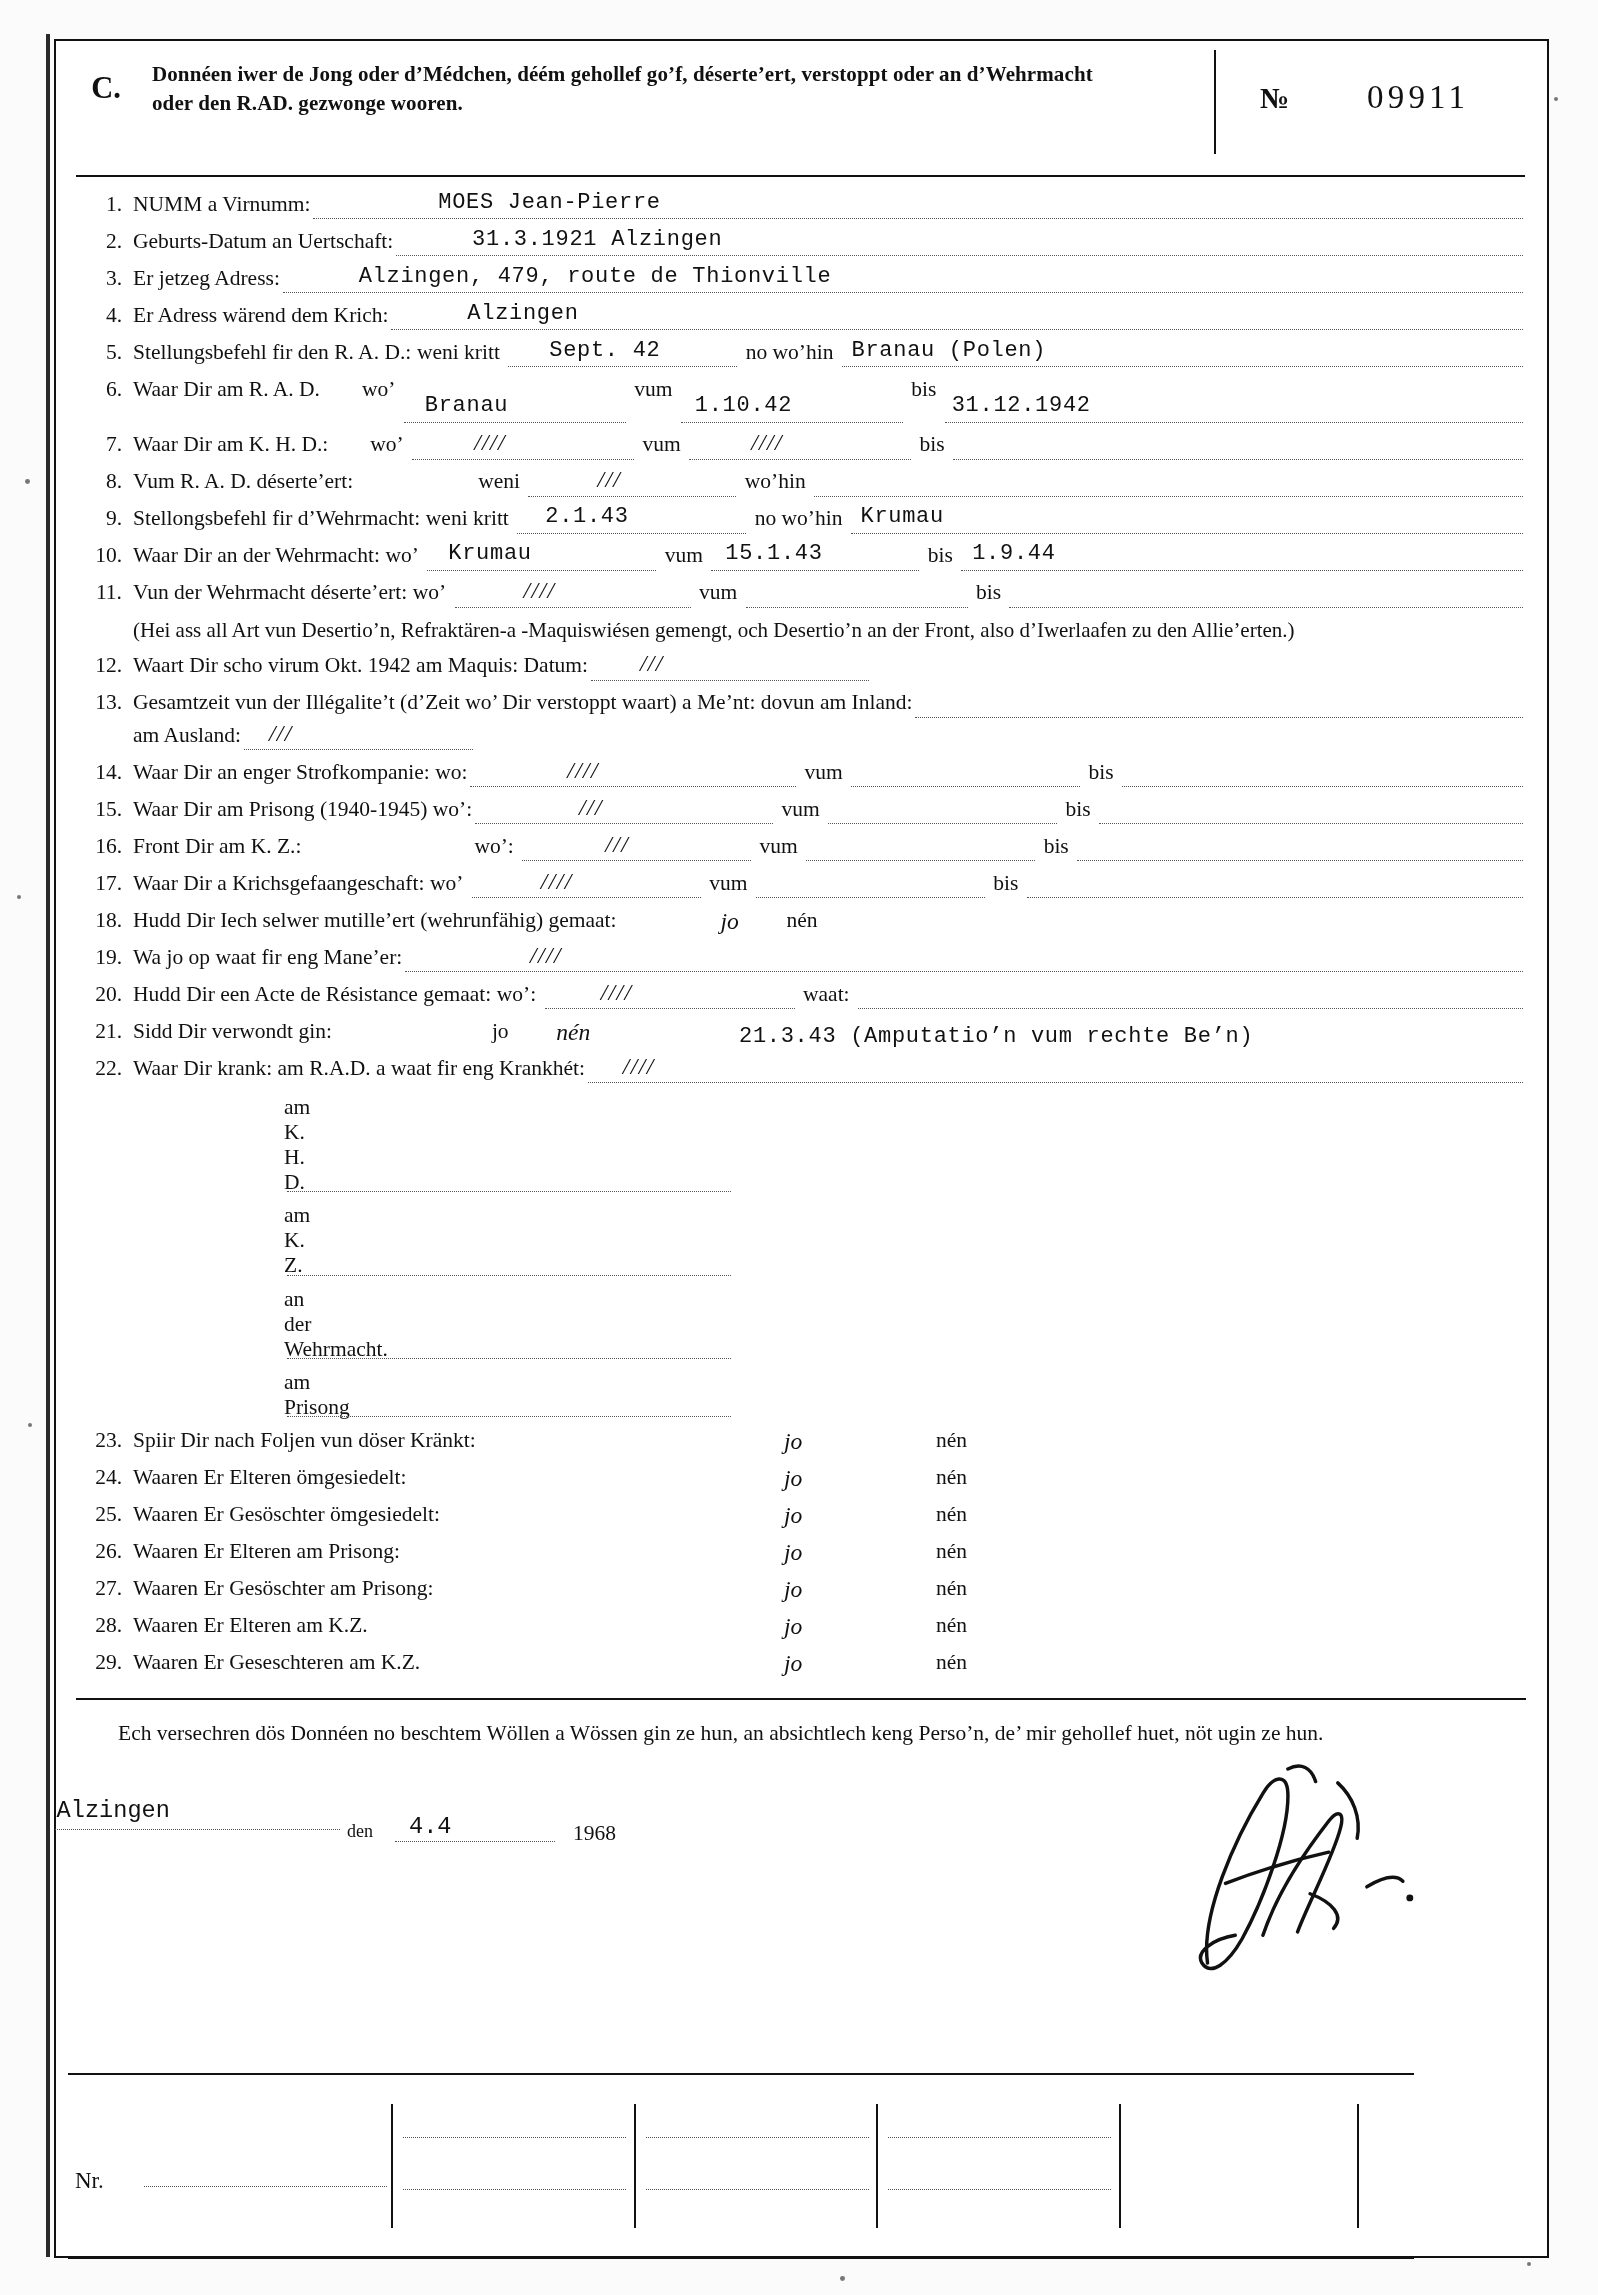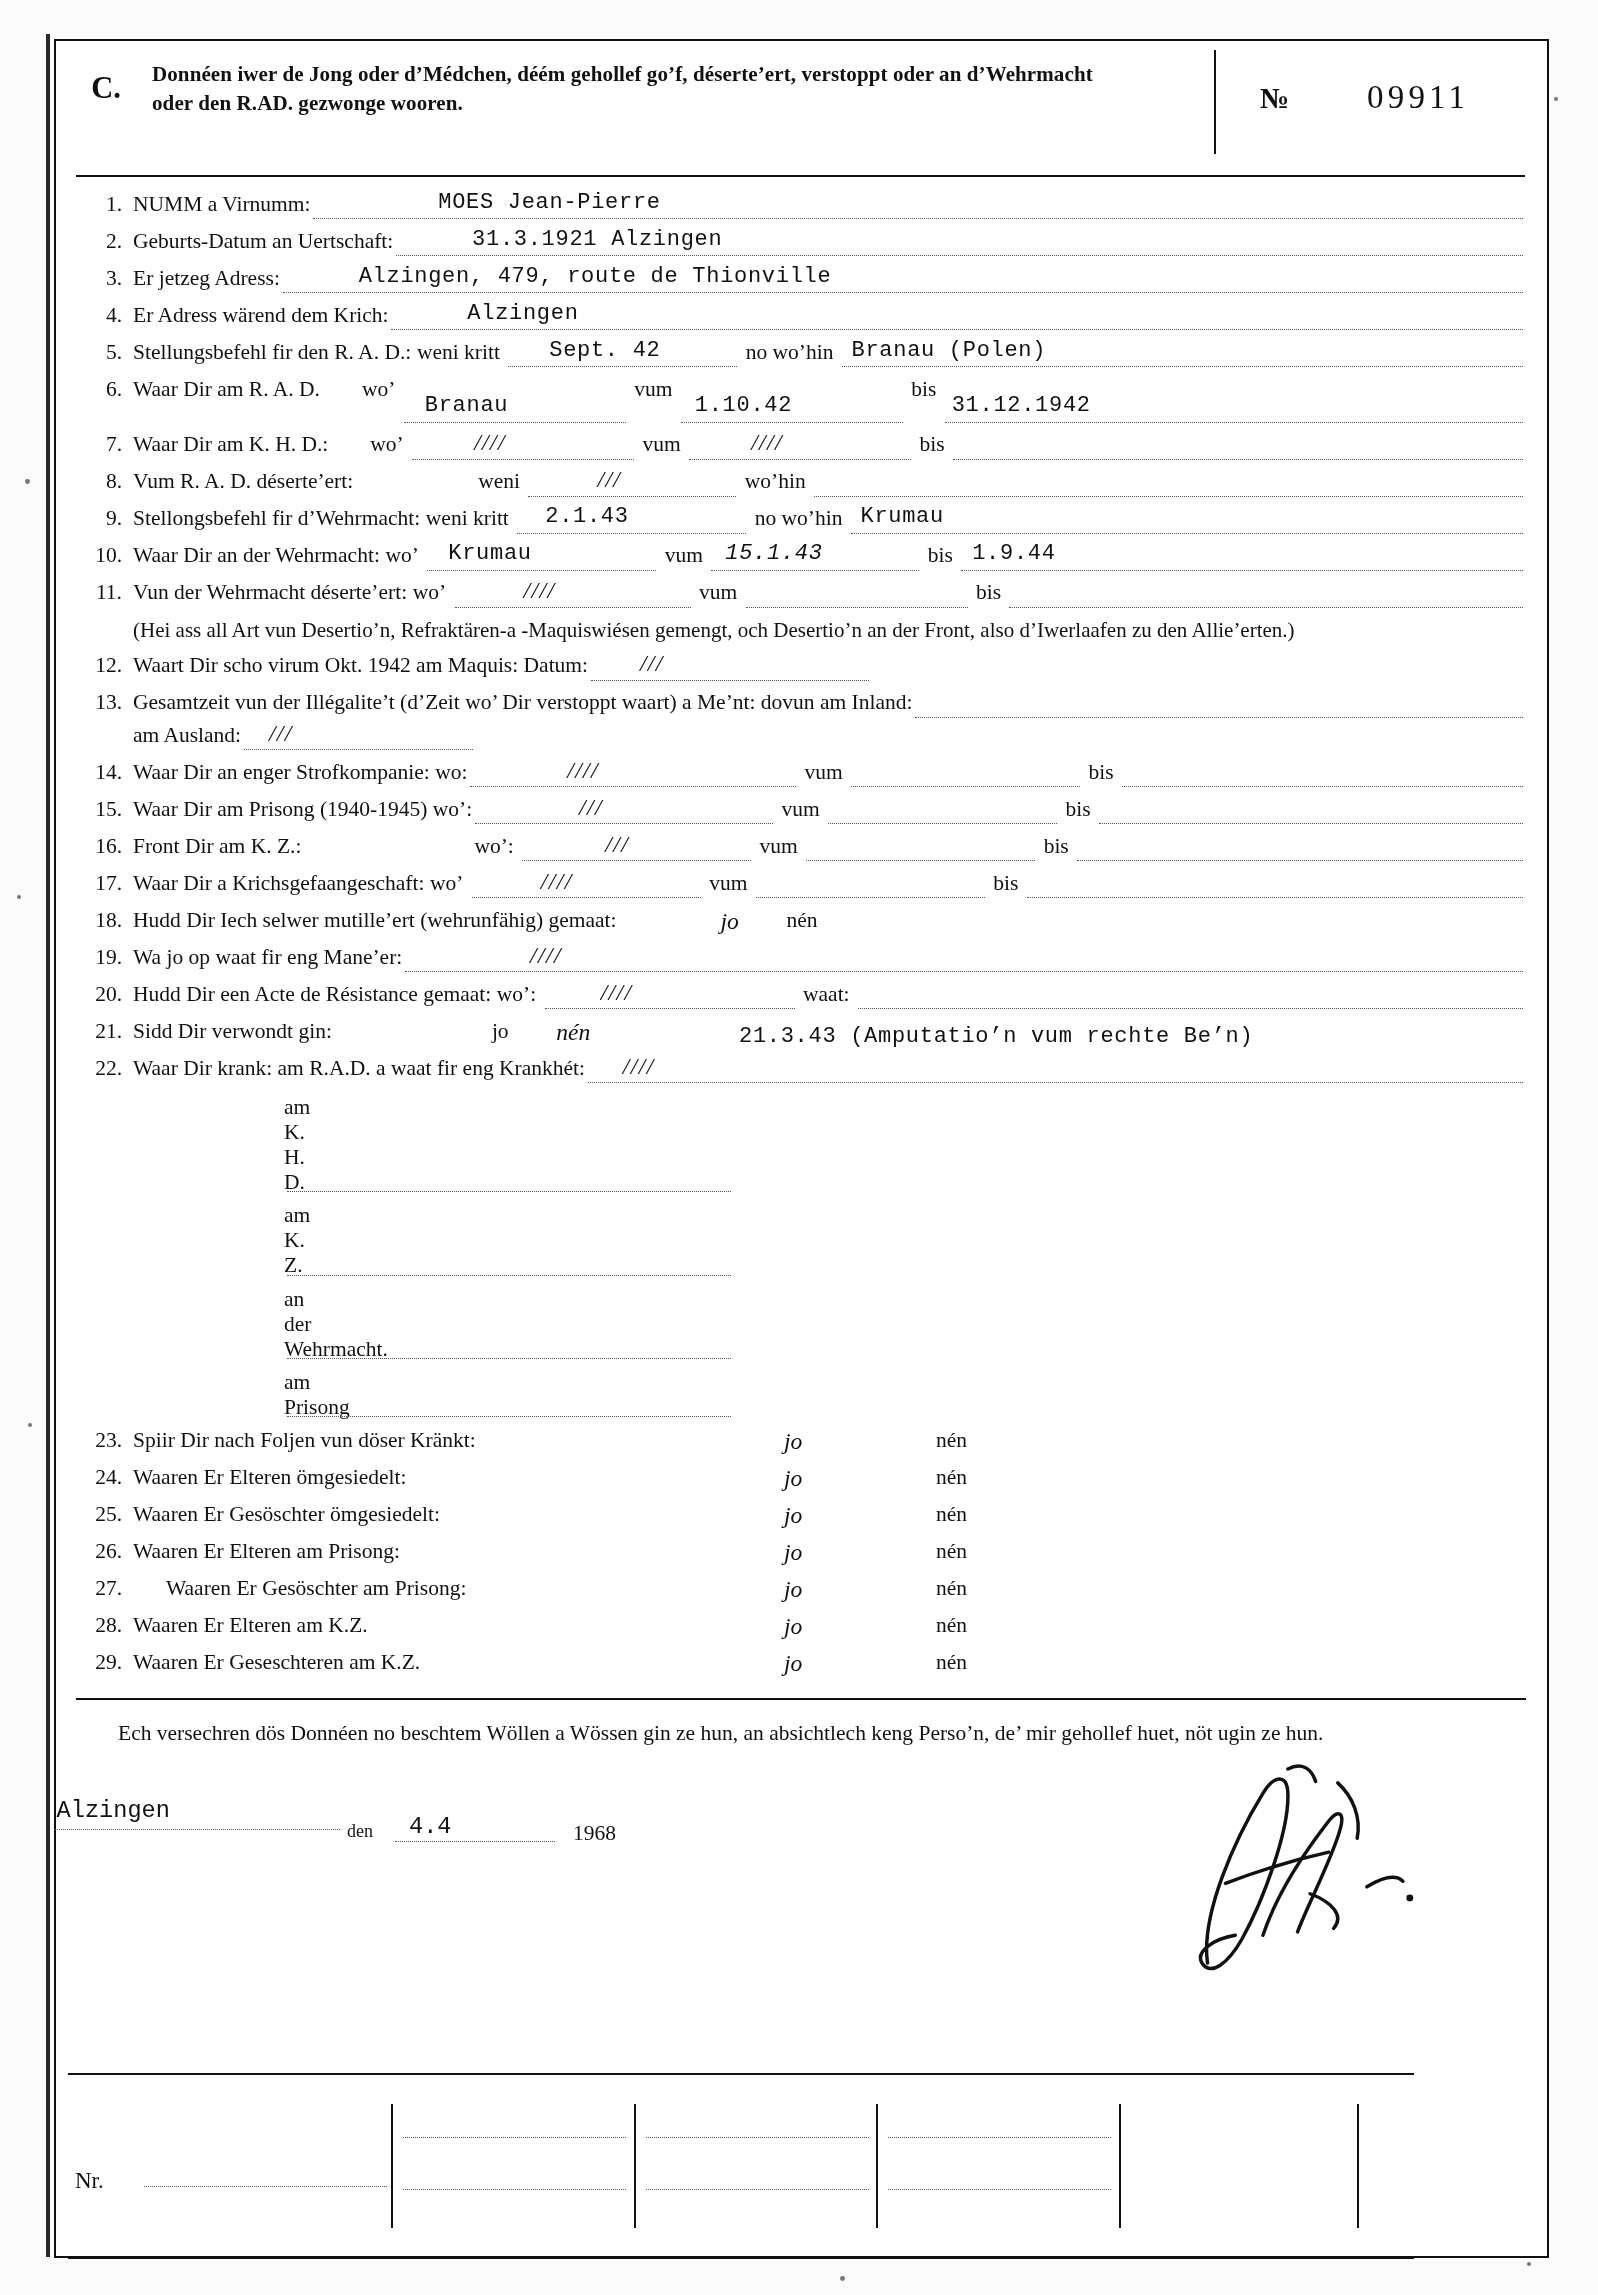--- a/index.html
+++ b/index.html
@@ -319,21 +319,21 @@
 
     <div class="row">
       <div class="num">10.</div>
       <div class="lbl">Waar Dir an der Wehrmacht:</div>
       <div class="mid">wo’</div>
       <div class="dots" style="flex:0 0 229px;">
         <span class="ink" style="left:21px;">Krumau</span>
       </div>
       <div class="mid">vum</div>
       <div class="dots" style="flex:0 0 208px;">
-        <span class="ink" style="left:14px;font-style:italic;">15.1.43</span>
+        <span class="ink" style="left:14px;">15.1.43</span>
       </div>
       <div class="mid">bis</div>
       <div class="dots">
         <span class="ink" style="left:11px;">1.9.44</span>
       </div>
     </div>
 
     <div class="row">
       <div class="num">11.</div>
       <div class="lbl">Vun der Wehrmacht déserte’ert:</div>
@@ -524,21 +524,21 @@
       <div class="lbl">Waaren Er Gesöschter ömgesiedelt:</div>
       <span class="yesno-jo">jo</span>
       <span class="yesno-nen">nén</span>
     </div>
     <div class="row" style="position:relative;">
       <div class="num">26.</div>
       <div class="lbl">Waaren Er Elteren am Prisong:</div>
       <span class="yesno-jo">jo</span>
       <span class="yesno-nen">nén</span>
     </div>
-    <div class="row" style="position:relative;gap:33px;">
+    <div class="row" style="position:relative;">
       <div class="num">27.</div>
       <div class="lbl">Waaren Er Gesöschter am Prisong:</div>
       <span class="yesno-jo">jo</span>
       <span class="yesno-nen">nén</span>
     </div>
     <div class="row" style="position:relative;">
       <div class="num">28.</div>
       <div class="lbl">Waaren Er Elteren am K.Z.</div>
       <span class="yesno-jo">jo</span>
       <span class="yesno-nen">nén</span>

